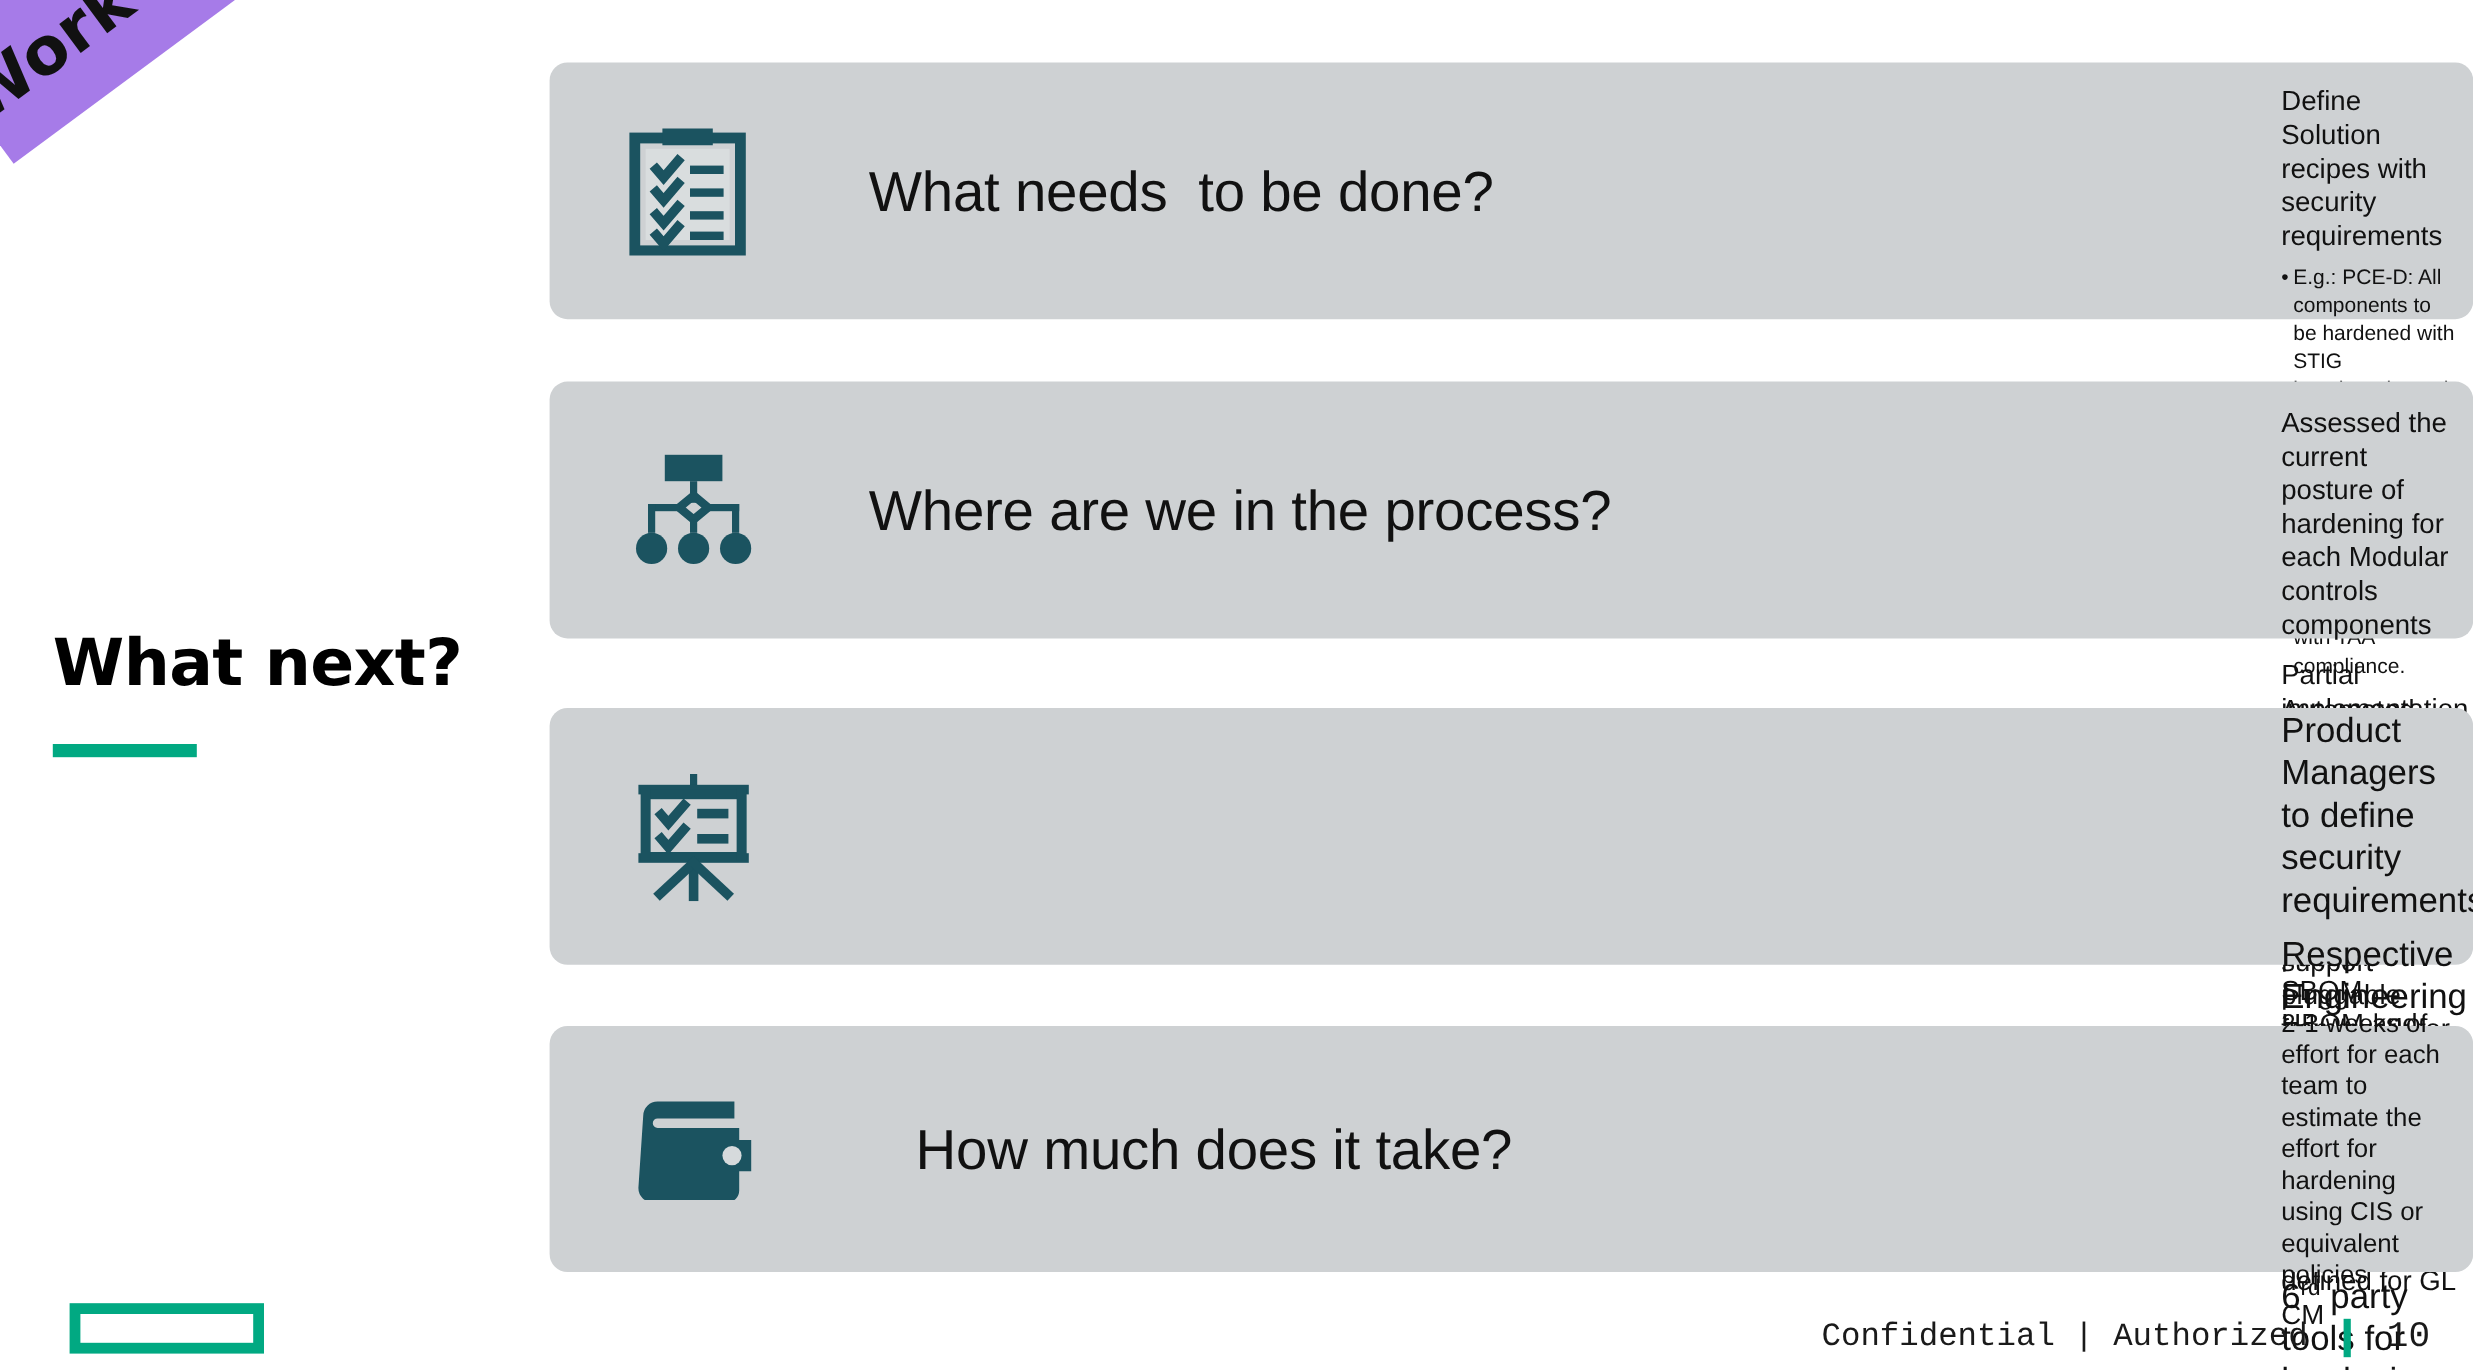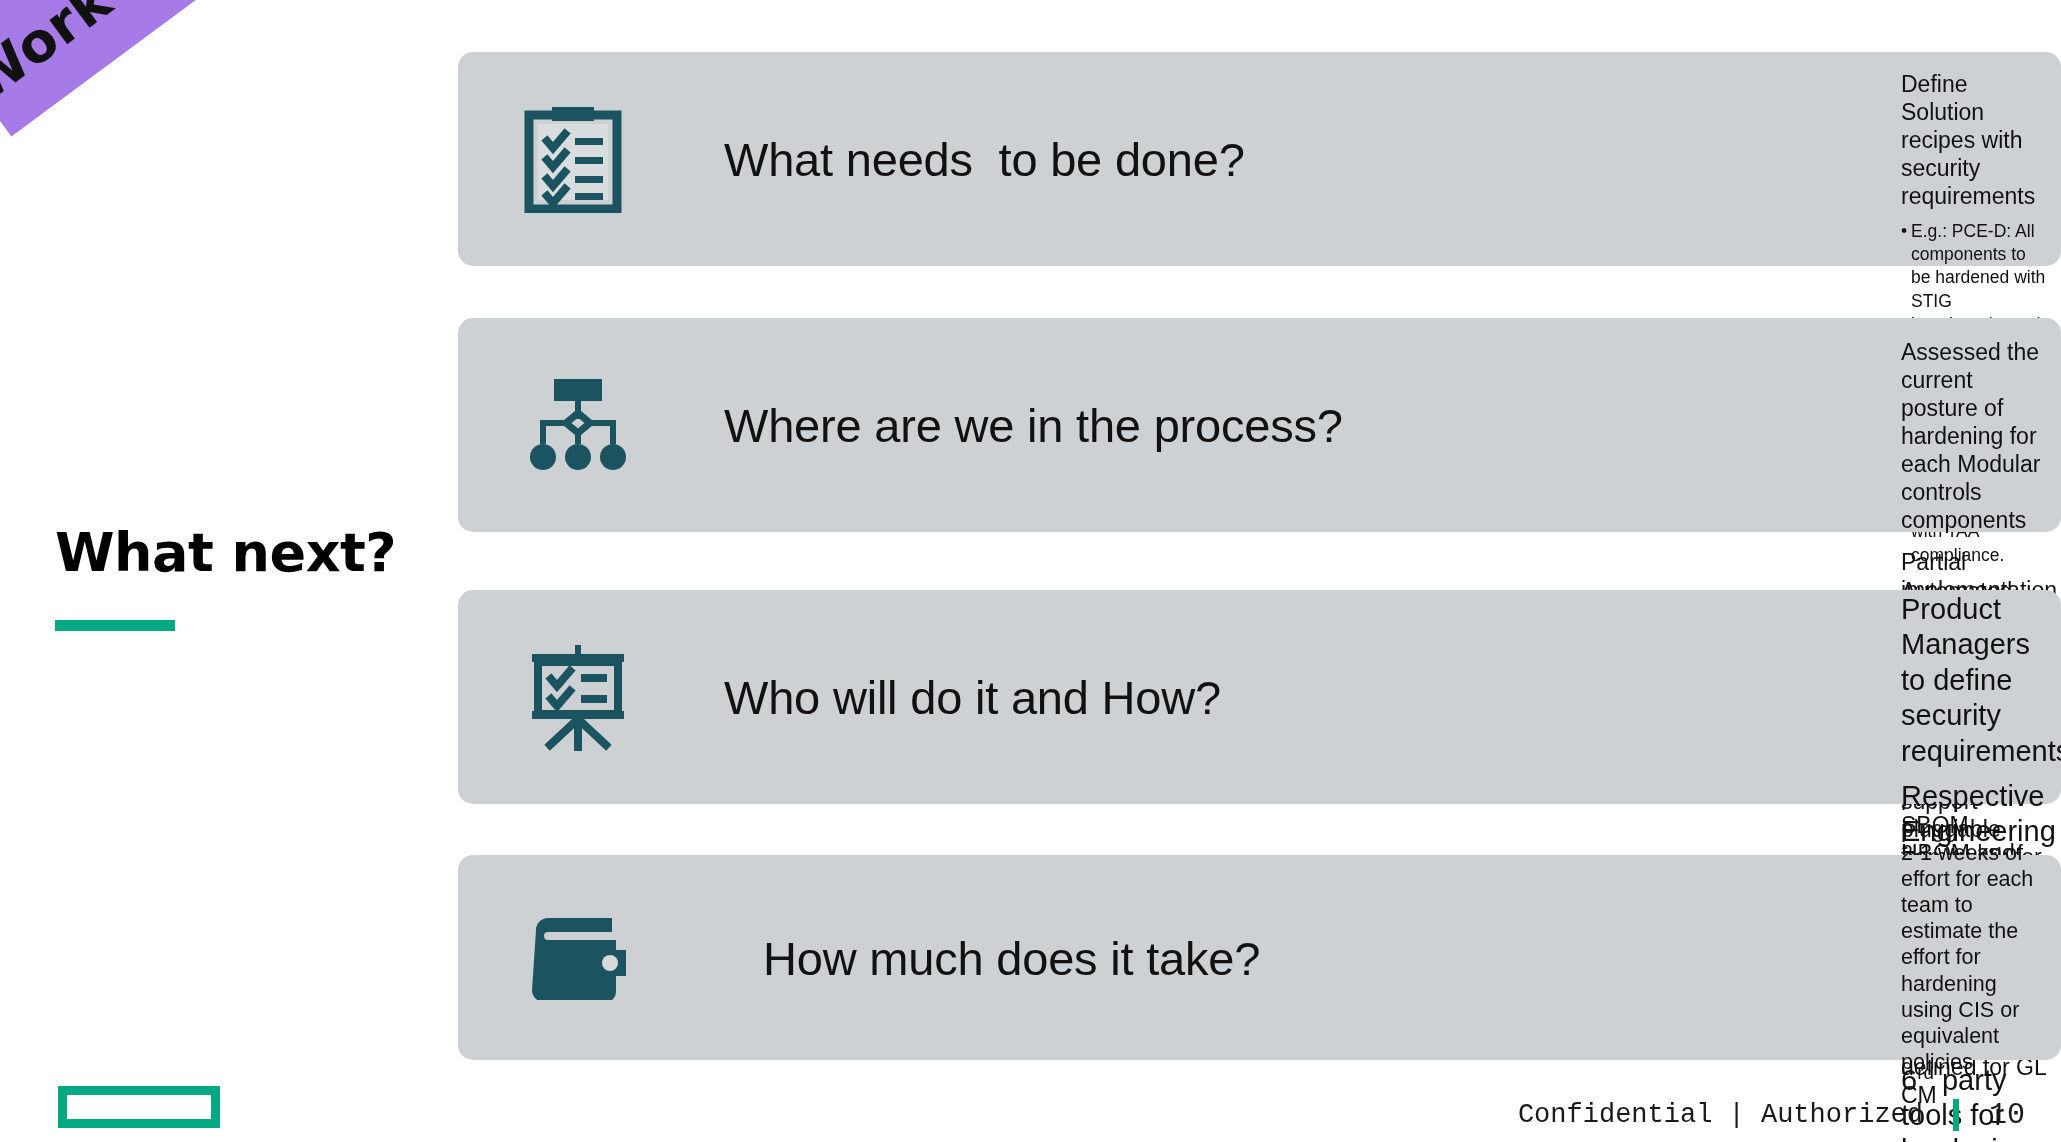--- a/index.html
+++ b/index.html
@@ -42,21 +42,21 @@
     font-weight: bold;
     font-size: 55px;
     color: #111111;
     letter-spacing: 0.5px;
     white-space: nowrap;
   }
 
   
   #left-col {
     position: absolute;
-    left: 55px;
+    left: 44px;
     top: 525px;
     width: 360px;
     z-index: 10;
   }
   #page-title {
     font-family: "DejaVu Sans", sans-serif;
     font-weight: bold;
     font-size: 54px;
     line-height: 1.05;
     color: #000000;
@@ -277,21 +277,20 @@
             <rect x="55" y="31" width="26" height="8"></rect>
             <rect x="55" y="52" width="26" height="8"></rect>
           </g>
           <g stroke="#1B5360" stroke-width="8" stroke-linecap="square">
             <path d="M52 76 L52 104"></path>
             <path d="M52 76 L24 102"></path>
             <path d="M52 76 L80 102"></path>
           </g>
         </svg>
       </div>
-      <div class="card-heading">Who will do it and How?</div>
       <div class="card-bullets">
         <div class="bullet">Product Managers to define security requirements</div>
         <div class="bullet"><span>Respective Engineering owner of the component to automate or leverage 6</span><span class="sup">rd</span><span> party tools for hardening</span></div>
         <div class="bullet">Engineering team to leverage Hardened OS image from the GL Image Catalog(pipeline)</div>
         <div class="bullet">Build pipeline integration of hardening at “Solution-Instance”</div>
 
       </div>
     </div>
   </div>
 

